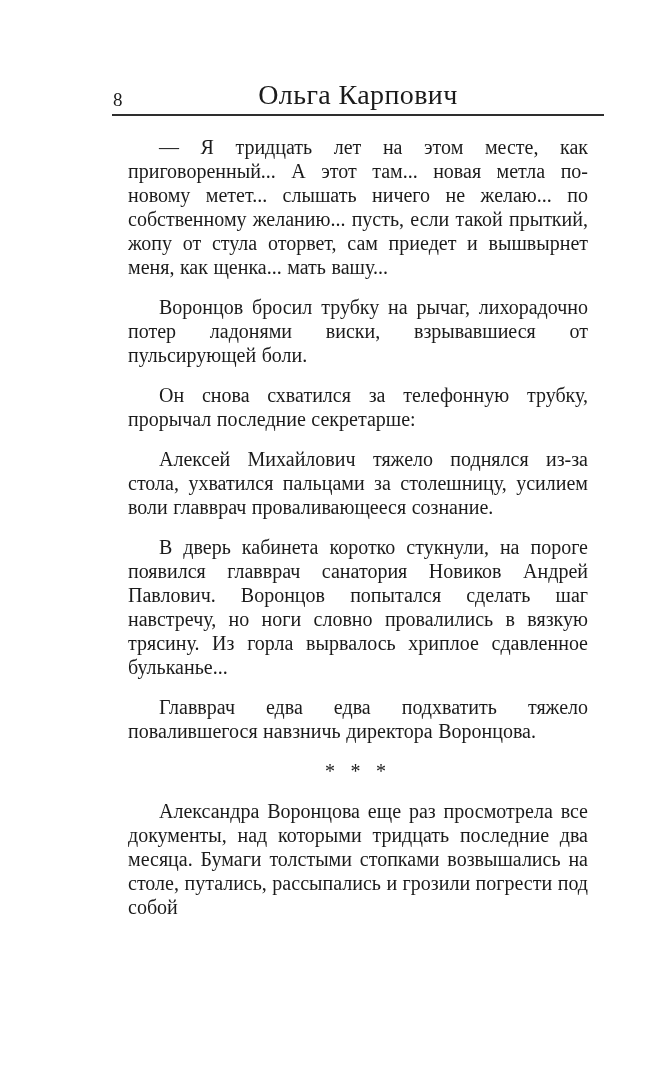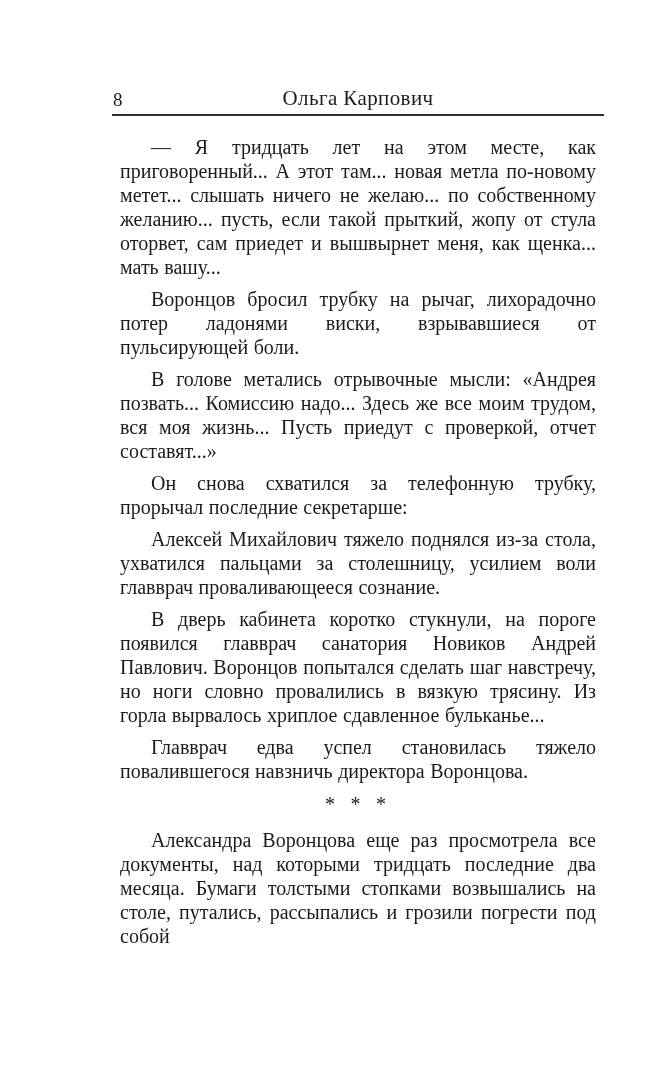--- a/index.html
+++ b/index.html
@@ -32,34 +32,34 @@
     left: 1px;
     bottom: 3px;
     font-size: 19px;
   }
   .running {
     position: absolute;
     left: 0;
     right: 0;
     bottom: 3px;
     text-align: center;
-    font-size: 21px;
+    font-size: 28px;
     letter-spacing: 0.4px;
   }
   .text {
     margin-top: 19px;
     font-size: 20px;
     line-height: 24px;
     text-align: justify;
     hyphens: auto;
     -webkit-hyphens: auto;
     word-spacing: 0.5px;
   }
   .text p {
-    margin: 8px;
+    margin: 16px;
     padding: 0;
     text-indent: 31px;
   }
   .separator {
     text-align: center;
     text-indent: 0;
     margin: 9px 0 12px 0;
     font-size: 20px;
     letter-spacing: 5px;
   }
@@ -70,24 +70,23 @@
 <div class="page">
 
   <div class="header">
     <span class="pagenum">8</span>
     <span class="running">Ольга Карпович</span>
   </div>
 
   <div class="text">
     <p>— Я тридцать лет на этом месте, как приговоренный... А этот там... новая метла по-новому метет... слышать ничего не желаю... по собственному желанию... пусть, если такой прыткий, жопу от стула оторвет, сам приедет и вышвырнет меня, как щенка... мать вашу...</p>
     <p>Воронцов бросил трубку на рычаг, лихорадочно потер ладонями виски, взрывавшиеся от пульсирующей боли.</p>
-    <p>В голове метались отрывочные мысли: «Андрея позвать... Комиссию надо... Здесь же все моим трудом, вся моя жизнь... Пусть приедут с проверкой, отчет составят...»</p>
     <p>Он снова схватился за телефонную трубку, прорычал последние секретарше:</p>
     <p>Алексей Михайлович тяжело поднялся из-за стола, ухватился пальцами за столешницу, усилием воли главврач проваливающееся сознание.</p>
     <p>В дверь кабинета коротко стукнули, на пороге появился главврач санатория Новиков Андрей Павлович. Воронцов попытался сделать шаг навстречу, но ноги словно провалились в вязкую трясину. Из горла вырвалось хриплое сдавленное бульканье...</p>
-    <p>Главврач едва успел становилась тяжело повалившегося навзничь директора Воронцова.</p>
+    <p>Главврач едва едва подхватить тяжело повалившегося навзничь директора Воронцова.</p>
 
     <div class="separator">* * *</div>
 
     <p>Александра Воронцова еще раз просмотрела все документы, над которыми тридцать последние два месяца. Бумаги толстыми стопками возвышались на столе, путались, рассыпались и грозили погрести под собой</p>
   </div>
 
 </div>
 
 </body></html>

